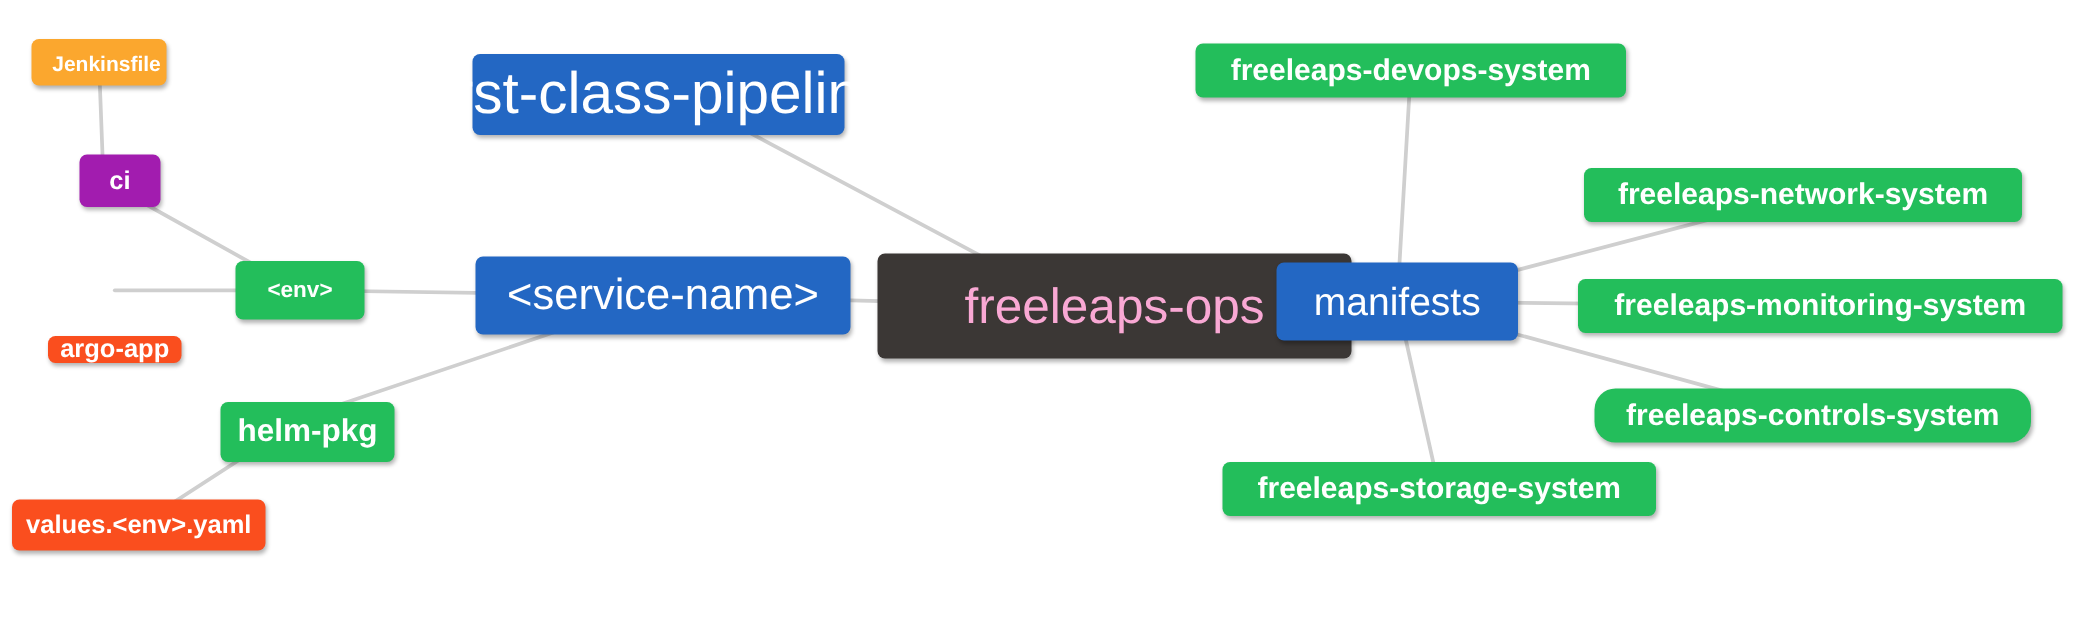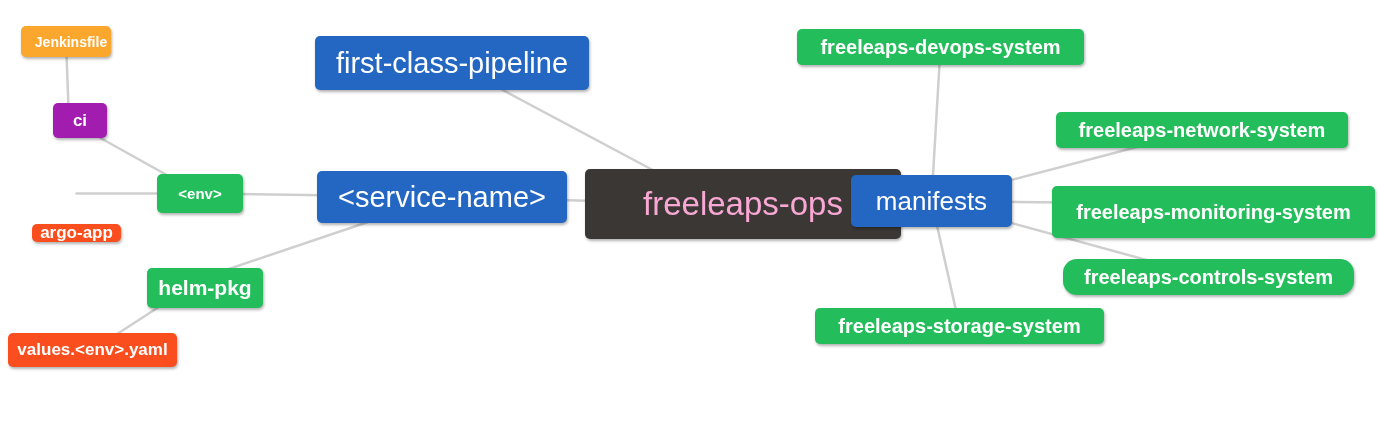--- a/index.html
+++ b/index.html
@@ -53,23 +53,23 @@
       <line x1="931.5" y1="201" x2="1208.5" y2="277" stroke="#cfcfcf" stroke-width="2.5" stroke-linecap="round"></line>
       <line x1="931.5" y1="201" x2="959.5" y2="326" stroke="#cfcfcf" stroke-width="2.5" stroke-linecap="round"></line>
     </svg>
   <div id="node-layer">
       <div class="node" style="left: 21px; top: 26px; width: 90px; height: 31px; background: rgb(251, 167, 46); font-size: 14px; font-weight: 700; color: rgb(255, 255, 255); padding-left: 16px;">Jenkinsfile</div>
       <div class="node" style="left: 53px; top: 103px; width: 54px; height: 35px; background: #a21caf; font-size: 17px; font-weight: 700; color: rgb(255, 255, 255);">ci</div>
       <div class="node" style="left: 32px; top: 176px; width: 89px; height: 18px; background: rgb(250, 78, 30); font-size: 17px; font-weight: 700; color: rgb(255, 255, 255); margin-top: 48px;">argo-app</div>
       <div class="node" style="left: 157px; top: 174px; width: 86px; height: 39px; background: rgb(35, 190, 91); font-size: 15px; font-weight: 700; color: rgb(255, 255, 255);">&lt;env&gt;</div>
       <div class="node" style="left: 147px; top: 257px; width: 116px; height: 40px; background: rgb(35, 190, 91); font-size: 21px; font-weight: 700; color: rgb(255, 255, 255); margin-top: 11px;">helm-pkg</div>
       <div class="node" style="left: 8px; top: 333px; width: 169px; height: 34px; background: rgb(250, 78, 30); font-size: 17px; font-weight: 700; color: rgb(255, 255, 255);">values.&lt;env&gt;.yaml</div>
-      <div class="node" style="left: 315px; top: 36px; width: 274px; height: 54px; background: rgb(35, 103, 195); font-size: 29px; font-weight: 400; color: rgb(255, 255, 255);">first-class-pipeline</div>
+      <div class="node" style="left: 315px; top: 36px; width: 248px; height: 54px; background: rgb(35, 103, 195); font-size: 39px; font-weight: 400; color: rgb(255, 255, 255);">first-class-pipeline</div>
       <div class="node" style="left: 317px; top: 171px; width: 250px; height: 52px; background: rgb(35, 103, 195); font-size: 29px; font-weight: 400; color: rgb(255, 255, 255);">&lt;service-name&gt;</div>
       <div class="node" style="left: 585px; top: 169px; width: 316px; height: 70px; background: rgb(59, 55, 53); font-size: 33px; font-weight: 400; color: #f9a8d4;">freeleaps-ops</div>
       <div class="node" style="left: 851px; top: 175px; width: 161px; height: 52px; background: rgb(35, 103, 195); font-size: 26px; font-weight: 400; color: rgb(255, 255, 255);">manifests</div>
       <div class="node" style="left: 797px; top: 29px; width: 287px; height: 36px; background: rgb(35, 190, 91); font-size: 20px; font-weight: 700; color: rgb(255, 255, 255);">freeleaps-devops-system</div>
       <div class="node" style="left: 1056px; top: 112px; width: 292px; height: 36px; background: rgb(35, 190, 91); font-size: 20px; font-weight: 700; color: rgb(255, 255, 255);">freeleaps-network-system</div>
-      <div class="node" style="left: 1052px; top: 186px; width: 323px; height: 52px; background: rgb(35, 190, 91); font-size: 20px; font-weight: 700; color: rgb(255, 255, 255);">freeleaps-monitoring-system</div>
+      <div class="node" style="left: 1052px; top: 186px; width: 323px; height: 36px; background: rgb(35, 190, 91); font-size: 20px; font-weight: 700; color: rgb(255, 255, 255);">freeleaps-monitoring-system</div>
       <div class="node" style="left: 1063px; top: 259px; width: 291px; height: 36px; background: rgb(35, 190, 91); font-size: 20px; font-weight: 700; color: rgb(255, 255, 255); border-radius: 14px;">freeleaps-controls-system</div>
       <div class="node" style="left: 815px; top: 308px; width: 289px; height: 36px; background: rgb(35, 190, 91); font-size: 20px; font-weight: 700; color: rgb(255, 255, 255);">freeleaps-storage-system</div>
     </div>
 </div>
 
 </body></html>

